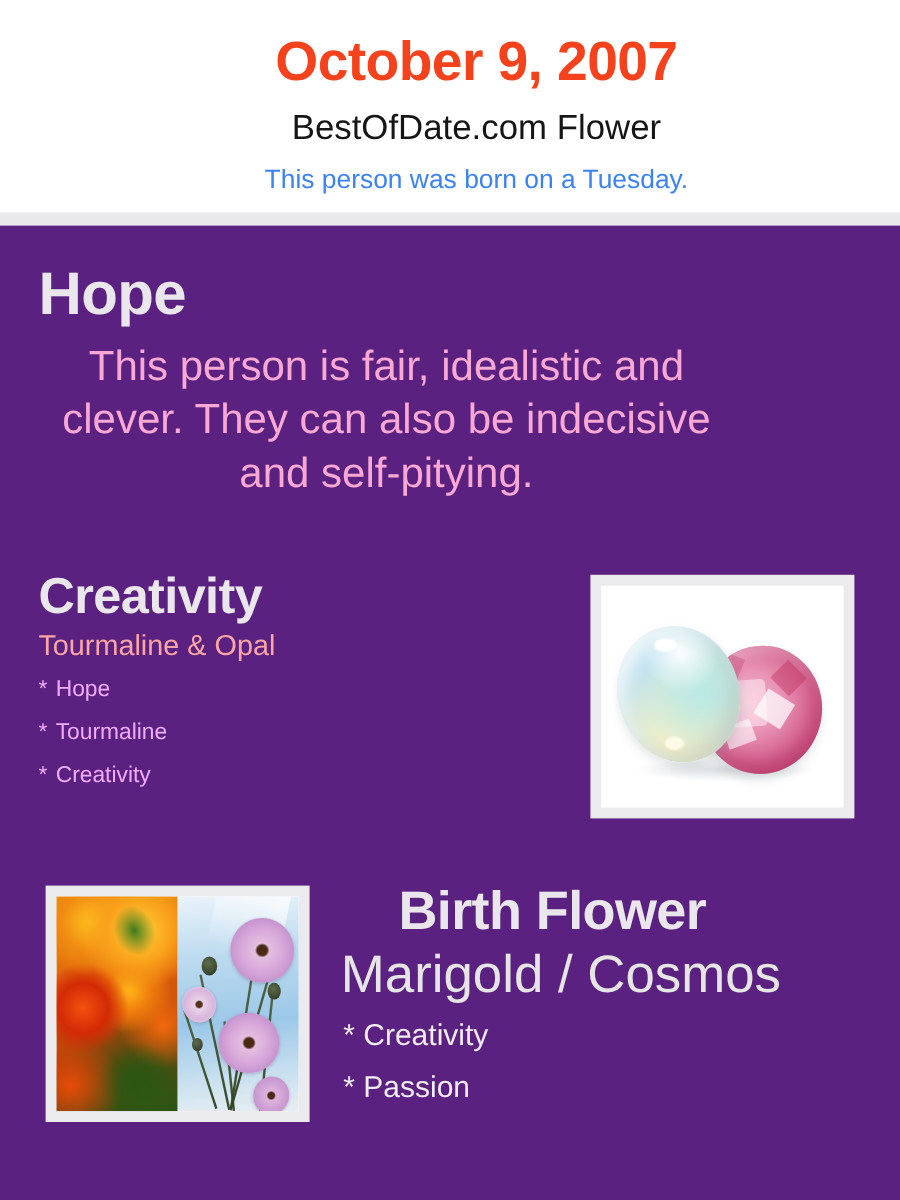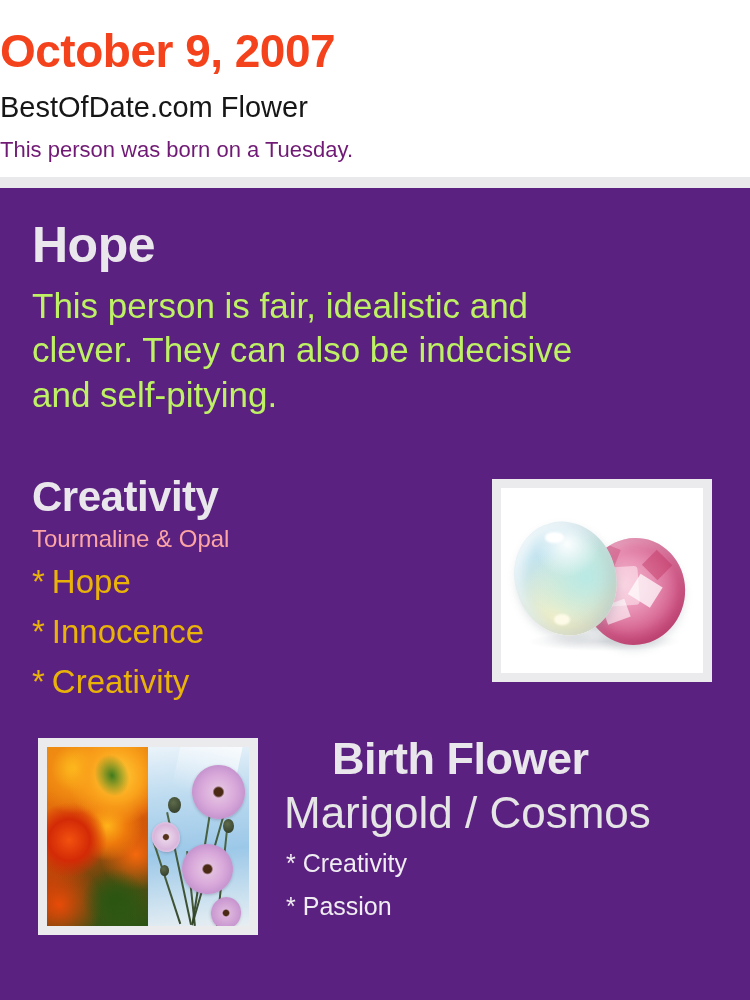--- a/index.html
+++ b/index.html
@@ -8,39 +8,39 @@
     width:750px; height:1000px;
     font-family:"Liberation Sans", sans-serif;
     background:#ffffff;
     overflow:hidden;
   }
   .page { position:relative; width:750px; height:1000px; }
 
   
   .header {
     position:absolute; left:0; top:0; width:750px; height:177px;
-    background:#ffffff; text-align:left;
+    background:#ffffff; text-align:center;padding-left:44px;
   }
   .date-title {
     color:#F4431C;
     font-size:46px;
     font-weight:bold;
     letter-spacing:-0.5px;
     line-height:1;
     padding-top:28px;
   }
   .site-summary {
     color:#161616;
     font-size:29px;
     font-weight:normal;
     line-height:1;
     padding-top:19px;
   }
   .born-line {
-    color:#701a75;
+    color:#3b82f6;
     font-size:22px;
     font-weight:normal;
     line-height:1;
     padding-top:17px;
   }
   .gray-band {
     position:absolute; left:0; top:177px; width:750px; height:11px;
     background:#E9E8EB;
   }
 
@@ -50,37 +50,37 @@
     background:#5B2181;
   }
 
   
   .zodiac { position:absolute; left:32px; top:32px; width:600px; }
   .zodiac-name {
     color:#EAE7EC; font-size:50px; font-weight:bold;
     line-height:1; letter-spacing:-0.5px;
   }
   .zodiac-desc {
-    color:#bef264; font-size:35px; font-weight:normal;
-    line-height:1.27; padding-top:14px; width:580px;
+    color:#f9a8d4; font-size:35px; font-weight:normal;
+    line-height:1.27; padding-top:14px; width:580px;text-align:center;
   }
 
   
   .stone-block { position:absolute; left:32px; top:288px; width:430px; }
   .stone-title {
     color:#EAE7EC; font-size:42px; font-weight:bold;
     line-height:1; letter-spacing:-0.5px;
   }
   .stone-sub {
     color:#fca5a5; font-size:24px; font-weight:normal;
     line-height:1; padding-top:9px;
   }
   .trait-list { padding-top:14px; list-style:none; }
   .trait-list li {
-    color:#eab308; font-size:33px; font-weight:normal;
+    color:#f0abfc; font-size:19px; font-weight:normal;
     line-height:1; padding-bottom:17px;
   }
   .trait-list li .star { margin-right:7px; }
 
   
   .gem-frame {
     position:absolute; left:492px; top:291px;
     width:220px; height:203px;
     background:#EBEAEC; padding:9px;
   }
@@ -240,21 +240,21 @@
     <div class="zodiac">
       <div class="zodiac-name">Hope</div>
       <div class="zodiac-desc">This person is fair, idealistic and clever. They can also be indecisive and self-pitying.</div>
     </div>
 
     <div class="stone-block">
       <div class="stone-title">Creativity</div>
       <div class="stone-sub">Tourmaline &amp; Opal</div>
       <ul class="trait-list">
         <li><span class="star">*</span><span>Hope</span></li>
-        <li><span class="star">*</span><span>Innocence</span></li>
+        <li><span class="star">*</span><span>Tourmaline</span></li>
         <li><span class="star">*</span><span>Creativity</span></li>
       </ul>
     </div>
 
     <div class="gem-frame">
       <div class="gem-inner">
         <div class="gem-shadow"></div>
         <div class="tourmaline">
           <span class="facet f1"></span>
           <span class="facet f2"></span>

